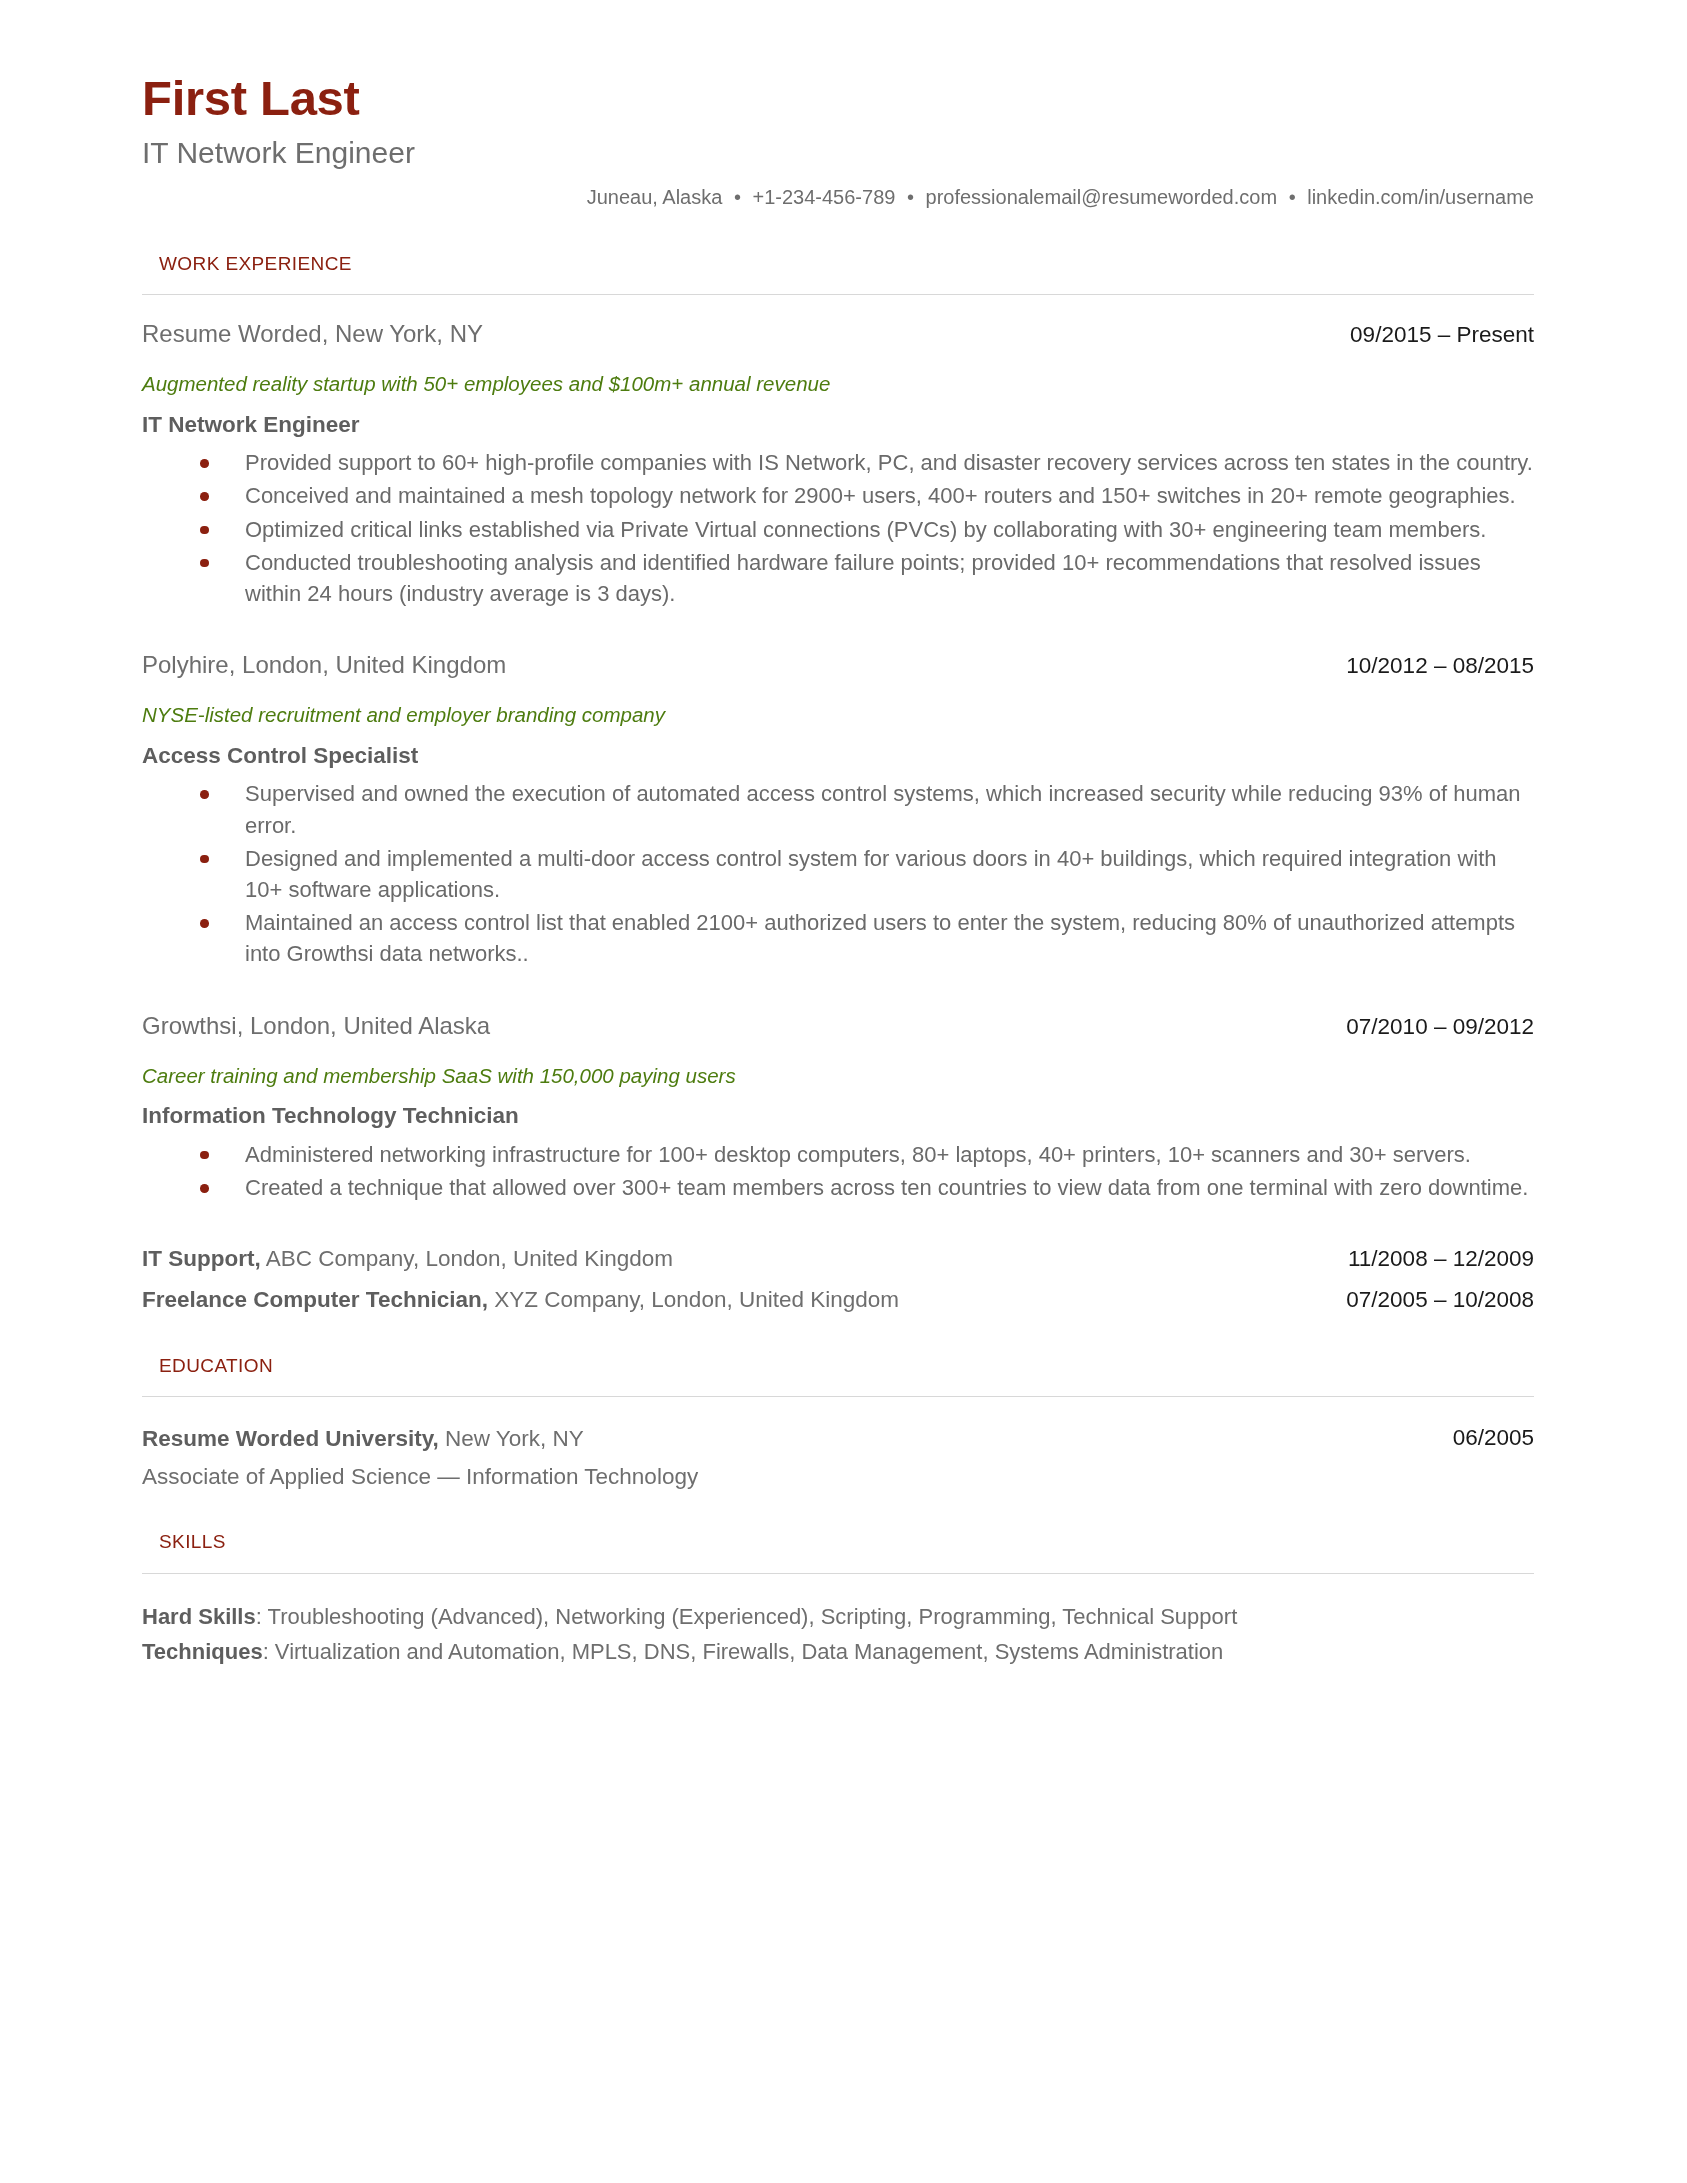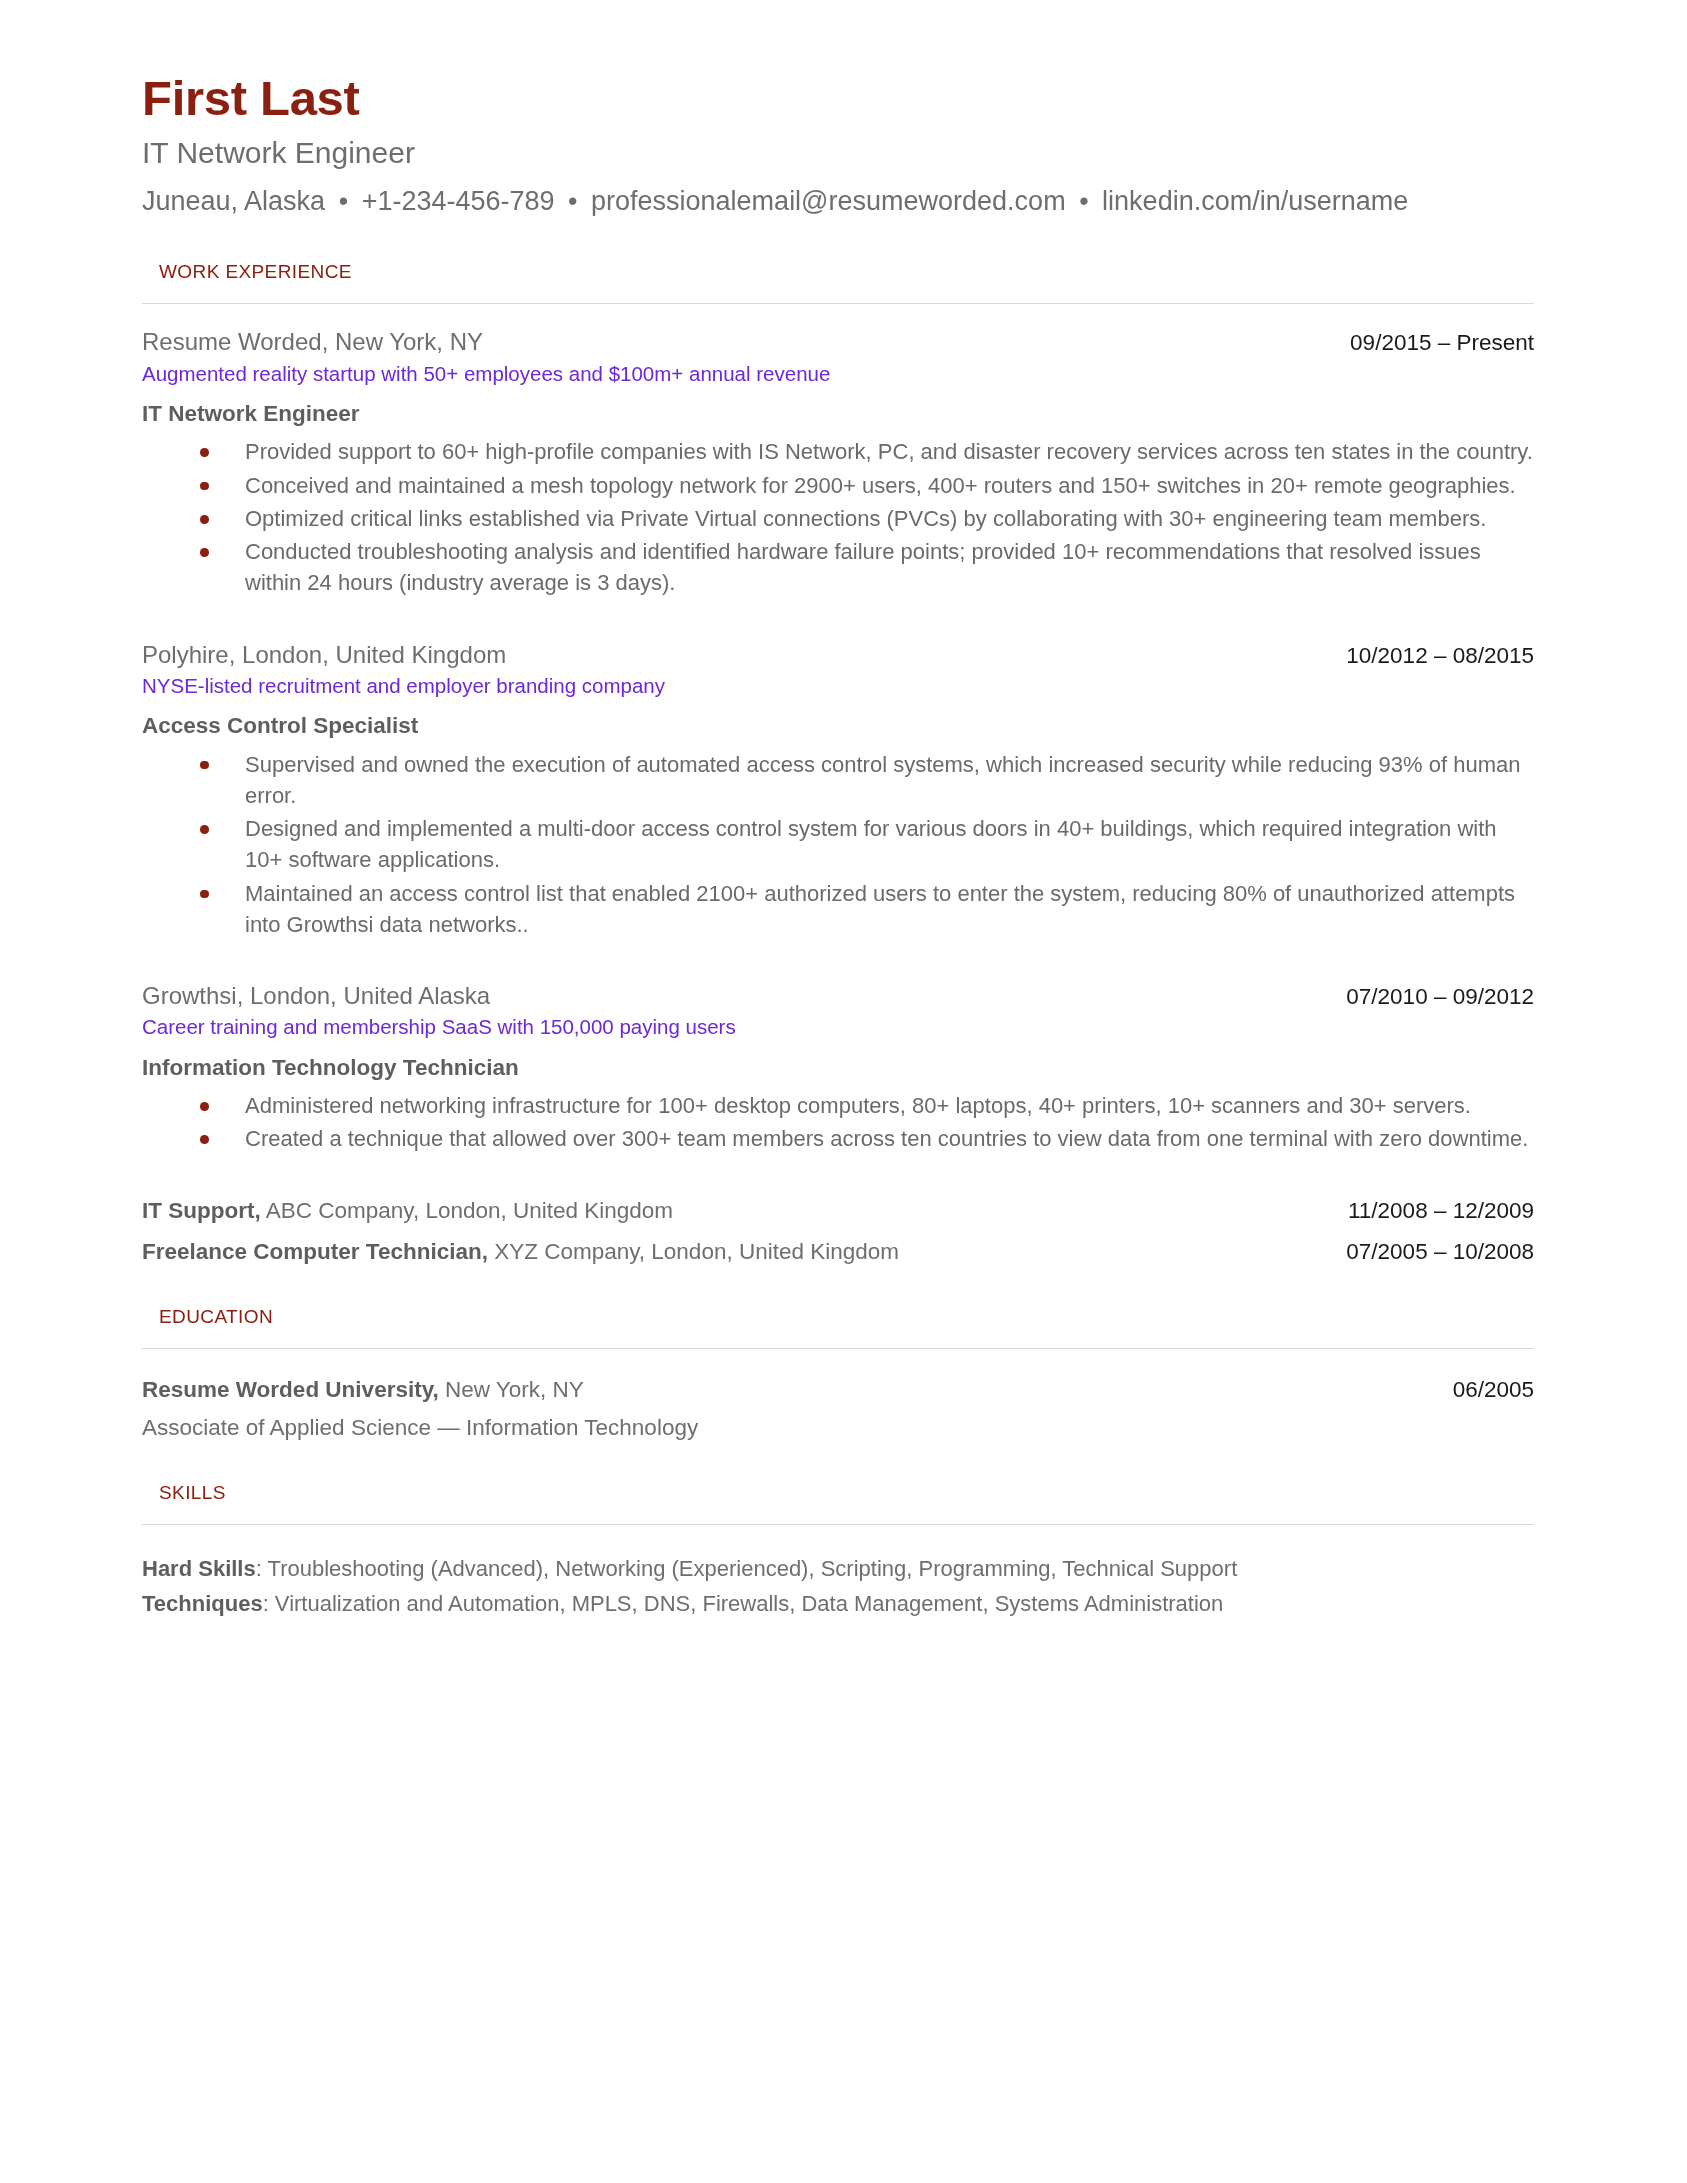--- a/index.html
+++ b/index.html
@@ -32,25 +32,26 @@
     margin: 0 0 14.6px 0;
   }
   .headline {
     font-size: 30px;
     font-weight: normal;
     color: #6E6E6E;
     line-height: 1.0;
     margin: 0 0 17px 0;
   }
   .contact {
-    font-size: 27px;
+    font-size: 20px;
     color: #6E6E6E;
     line-height: 1.2;
     margin: 16px 0 0 0;
     white-space: nowrap;
+    text-align: right;
   }
   .contact .sep {
     padding: 0 6px;
   }
 
   
   .section-head {
     font-size: 19px;
     color: #8B2010;
     letter-spacing: 0.4px;
@@ -86,23 +87,24 @@
   }
   .dates {
     font-size: 22.5px;
     color: #1A1A1A;
     line-height: 1.25;
     white-space: nowrap;
     text-align: right;
   }
   .blurb {
     font-size: 20.5px;
-    color: #6d28d9;
-    line-height: 1.3;
-    margin-top: 3px;
+    font-style: italic;
+    color: #4d7c0f;
+    line-height: 1.3;
+    margin-top: 22px;
   }
   .role {
     font-size: 22.5px;
     font-weight: bold;
     color: #5E5E5E;
     line-height: 1.3;
     margin-top: 12px;
   }
   ul.bullets {
     list-style: none;

